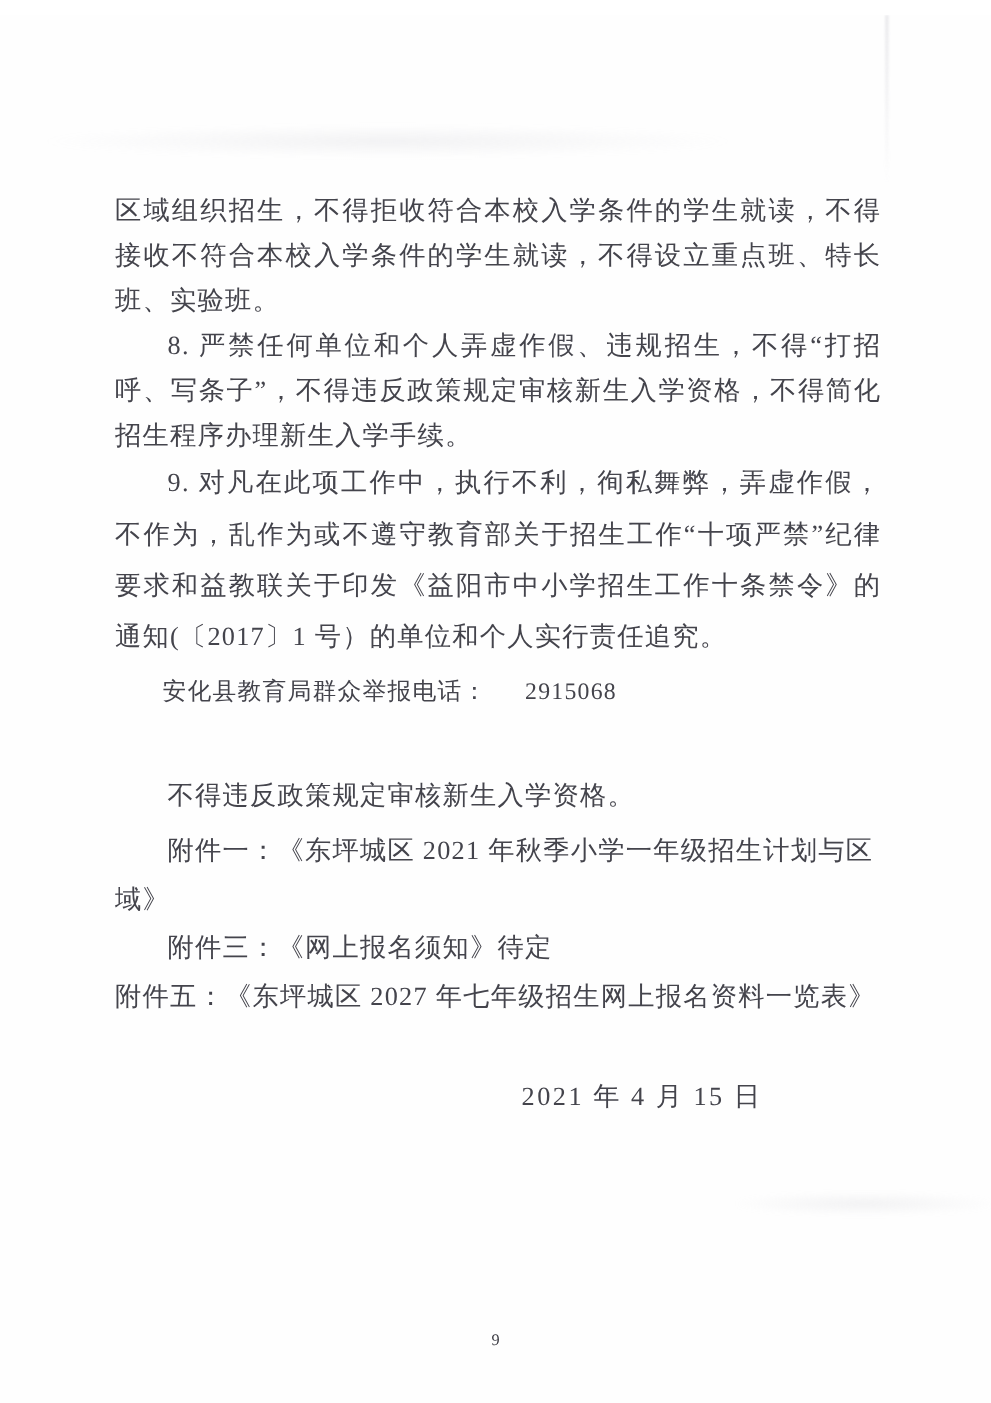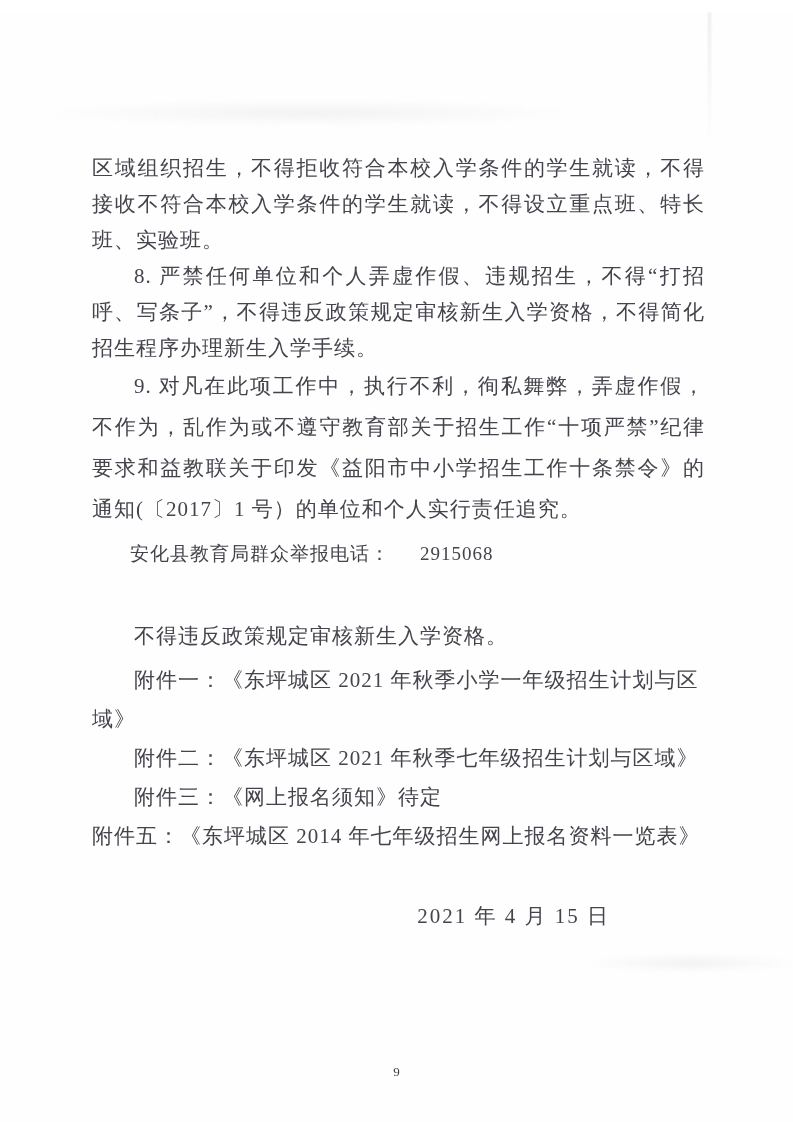--- a/index.html
+++ b/index.html
@@ -114,23 +114,22 @@
     <div class="hotlines">
       <p class="hotline">
         <span>安化县教育局群众举报电话：</span><span class="num gap-wide">2915068</span>
       </p>
     </div>
 
     <p class="note">不得违反政策规定审核新生入学资格。</p>
 
     <div class="attachments">
       <p class="attachment indent">附件一：《东坪城区 2021 年秋季小学一年级招生计划与区域》</p>
-      <p class="attachment indent">附件二：《东坪城区 2021 年秋季七年级招生计划与区域》</p>
       <p class="attachment indent">附件三：《网上报名须知》待定</p>
-      <p class="attachment no-indent">附件五：《东坪城区 2014 年七年级招生网上报名资料一览表》</p>
+      <p class="attachment no-indent">附件五：《东坪城区 2027 年七年级招生网上报名资料一览表》</p>
     </div>
 
     <p class="date">2021 年 4 月 15 日</p>
 
   </div>
 
   <div class="page-number">9</div>
 
 </div>
 

